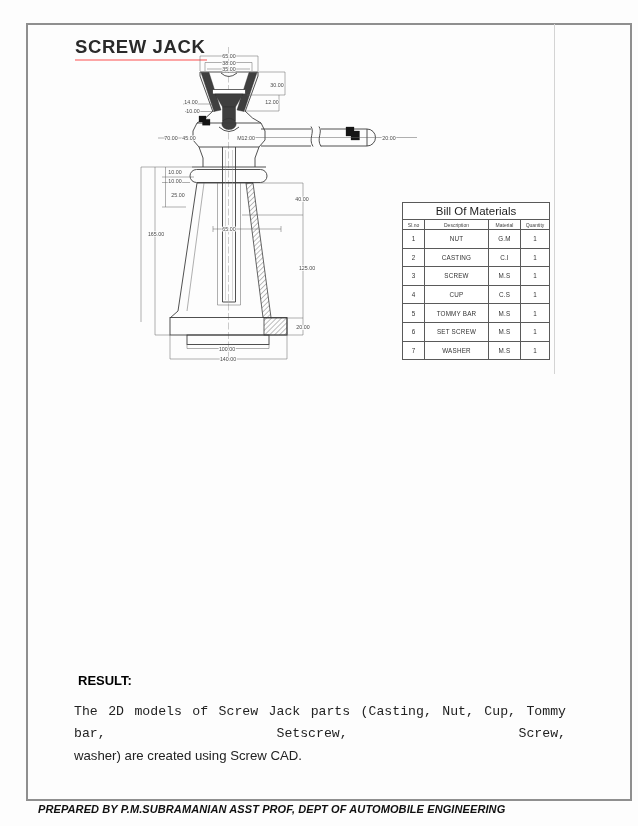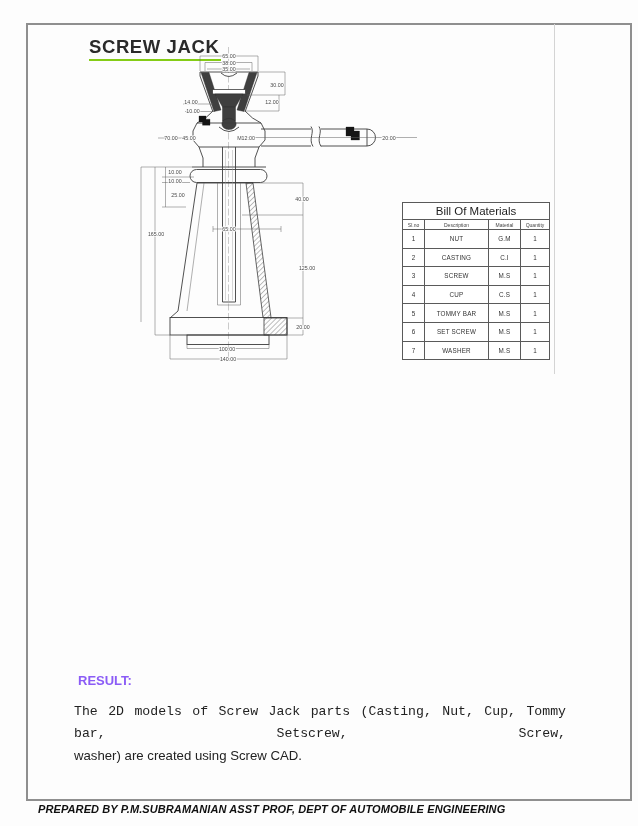--- a/index.html
+++ b/index.html
@@ -1,39 +1,39 @@
 <!DOCTYPE html>
 <html><head>
 <meta charset="utf-8">
 <style>
   html,body{margin:0;padding:0;background:#ffffff;}
   #page{position:relative;width:638px;height:826px;background:#fdfdfd;overflow:hidden;
         font-family:"Liberation Sans",sans-serif;}
   #frame{position:absolute;left:26px;top:23px;width:606px;height:778px;
          border:2px solid #8f8f8f;box-sizing:border-box;}
   #scan-edge{position:absolute;left:554px;top:24px;width:1px;height:350px;background:#d4d4d4;}
-  #title{position:absolute;left:89px;top:36px;font-size:18.5px;font-weight:700;
-         letter-spacing:.6px;color:#2a2a2a;border-bottom:2px solid #84cc16;padding:0 2px 1px 0;}
+  #title{position:absolute;left:75px;top:36px;font-size:18.5px;font-weight:700;
+         letter-spacing:.6px;color:#2a2a2a;border-bottom:2px solid #fca5a5;padding:0 2px 1px 0;}
   #drawing-svg{position:absolute;left:135px;top:40px;width:290px;height:330px;}
   .dim{font-size:5.3px;fill:#4a4a4a;stroke:#fdfdfd;stroke-width:1.6px;paint-order:stroke;
        font-family:"Liberation Sans",sans-serif;}
   .outline{fill:none;stroke:#3d3d3d;stroke-width:0.9;}
   .thin{fill:none;stroke:#606060;stroke-width:0.5;}
   .dark{fill:#3f3f3f;stroke:#2c2c2c;stroke-width:0.4;}
   .black{fill:#141414;stroke:#141414;stroke-width:0.3;}
   .hatched{fill:url(#hatch);stroke:#3d3d3d;stroke-width:0.8;}
   #bom{position:absolute;left:402px;top:202px;width:147px;}
   #bom table{width:147px;border-collapse:collapse;table-layout:fixed;
              border:1.4px solid #4a4a4a;background:#fff;}
   #bom th,#bom td{border:0.8px solid #5a5a5a;text-align:center;vertical-align:middle;
                   padding:0;color:#333;overflow:hidden;white-space:nowrap;}
   #bom .bom-title-row th{font-size:11.5px;font-weight:500;height:16px;color:#1e1e1e;}
   #bom .bom-headers th{font-size:5px;font-weight:400;height:9px;color:#444;}
   #bom tbody td{font-size:6.3px;height:17.6px;letter-spacing:.2px;}
-  #result-heading{position:absolute;left:78px;top:673px;font-size:13px;font-weight:700;color:#8b5cf6;}
+  #result-heading{position:absolute;left:78px;top:673px;font-size:13px;font-weight:700;color:#000000;}
   #result-text{position:absolute;left:74px;top:701px;width:492px;font-size:13.2px;
                color:#222;line-height:22px;}
   #result-text .just{text-align:justify;text-align-last:justify;font-family:Liberation Mono, monospace;}
   #footer{position:absolute;left:38px;top:803px;width:606px;text-align:left;
           font-size:11px;font-weight:700;font-style:italic;color:#101010;letter-spacing:.1px;}
 </style>
 </head>
 <body>
 
 <div id="page">

